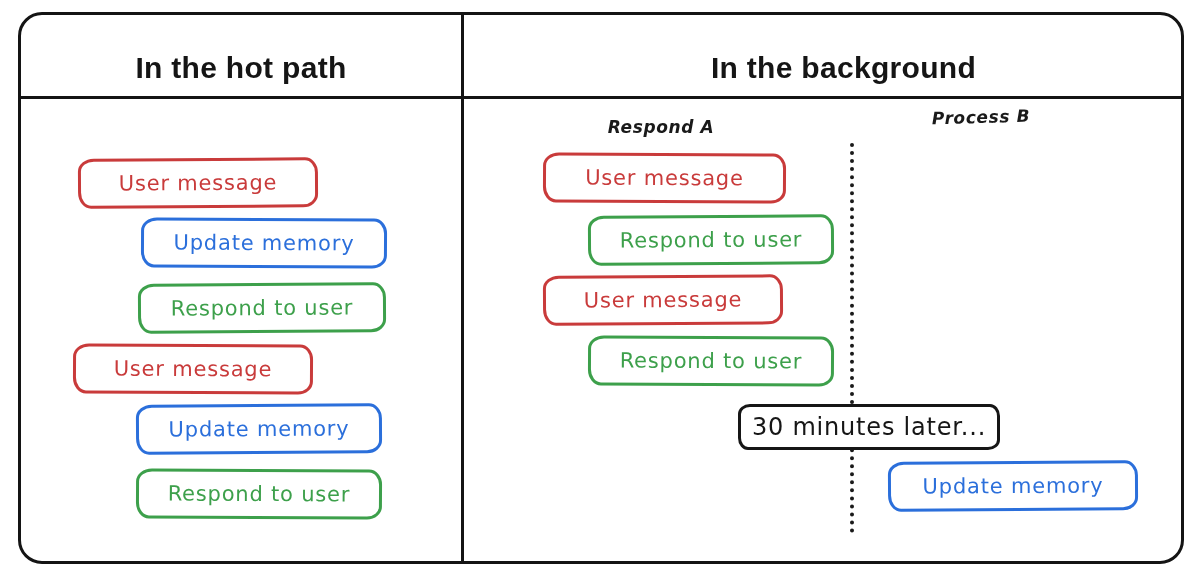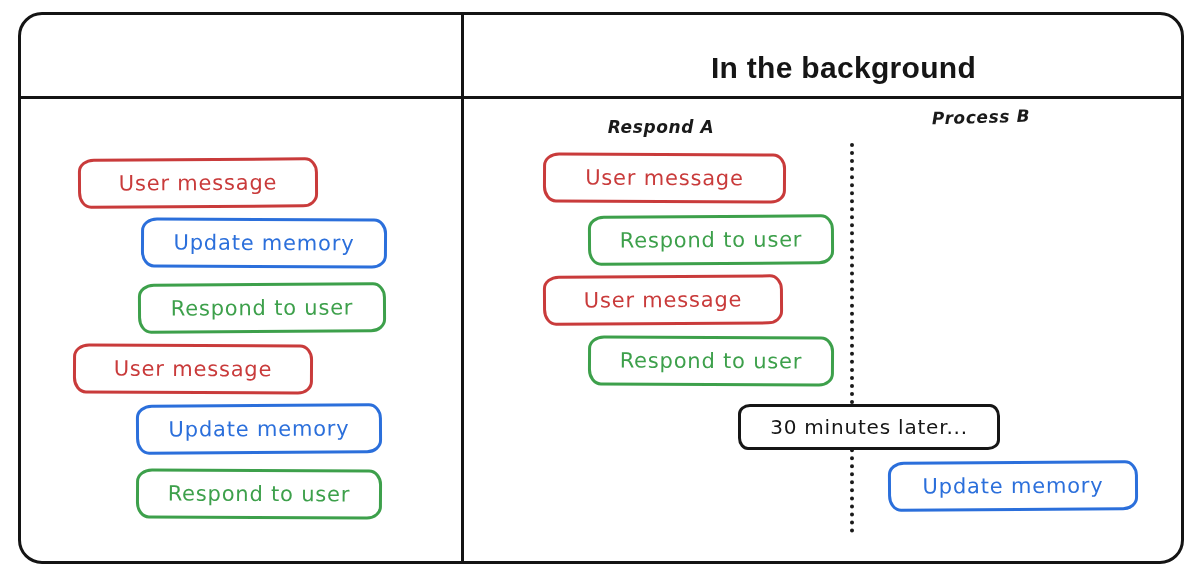--- a/index.html
+++ b/index.html
@@ -91,32 +91,33 @@
   .box.tilt-a { transform: rotate(-0.35deg); }
   .box.tilt-b { transform: rotate(0.3deg); }
 
   .box[data-color="red"]   { color: var(--red, #c93b3b);  border-color: var(--red, #c93b3b); }
   .box[data-color="green"] { color: var(--green, #3da04b); border-color: var(--green, #3da04b); }
   .box[data-color="blue"]  { color: var(--blue, #2b6fdb);  border-color: var(--blue, #2b6fdb); }
   .box[data-color="black"] { color: var(--black, #161616); border-color: var(--black, #161616); }
 
   .box.timer {
     height: 46px;
-    font-size: 20px;
+    font-size: 24px;
     border-width: 3px;
     border-radius: 12px 10px 12px 10px / 10px 12px 10px 12px;
     z-index: 3;
   }
 </style>
 </head>
 <body>
 
 <div class="canvas">
   <div class="frame">
 
+    <div class="panel-title left">In the hot path</div>
     <div class="panel-title right">In the background</div>
 
     <div class="divider-h"></div>
     <div class="divider-v"></div>
 
     <div class="box tilt-a" style="left:57px;  top:143px; width:240px;" data-color="red">User message</div>
 
     <div class="box tilt-b" style="left:120px; top:203px; width:246px;" data-color="blue">Update memory</div>
 
     <div class="box tilt-a" style="left:117px; top:268px; width:248px;" data-color="green">Respond to user</div>

